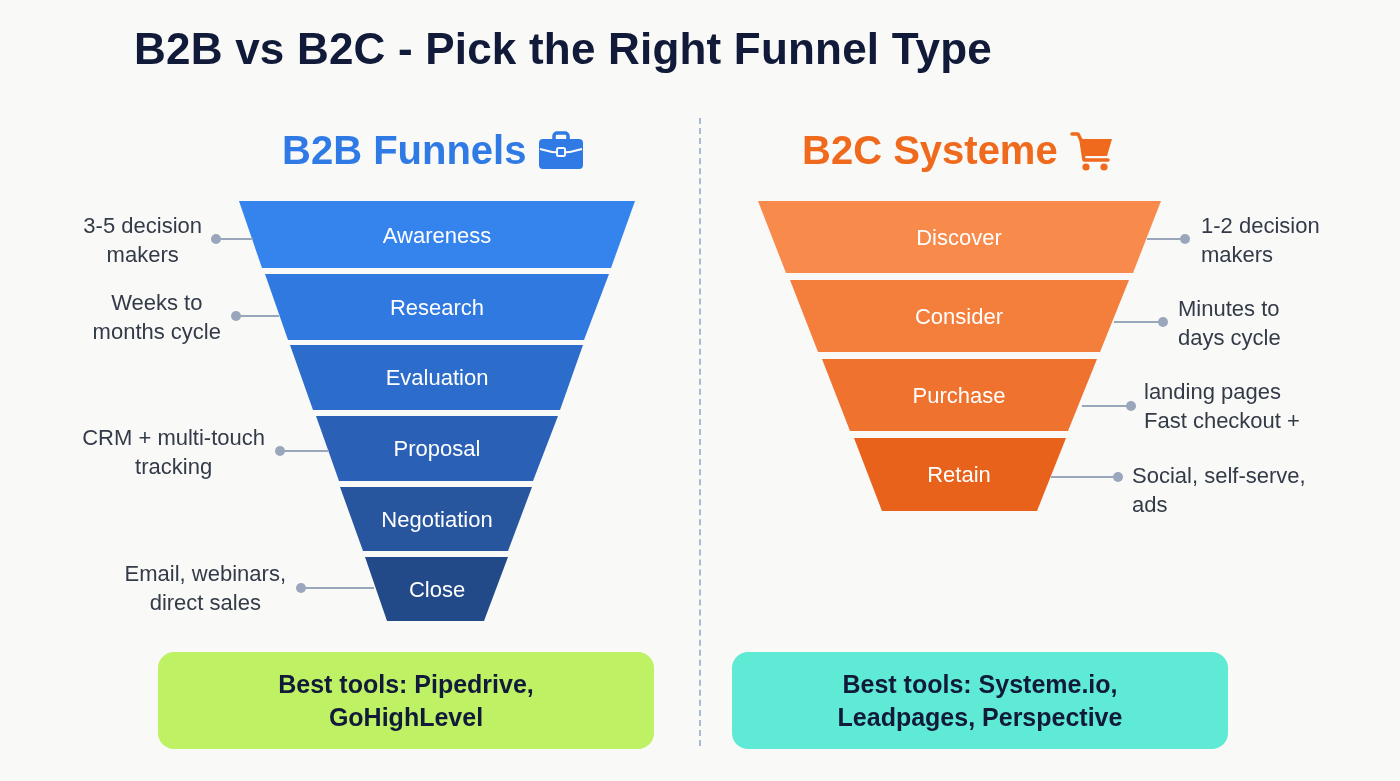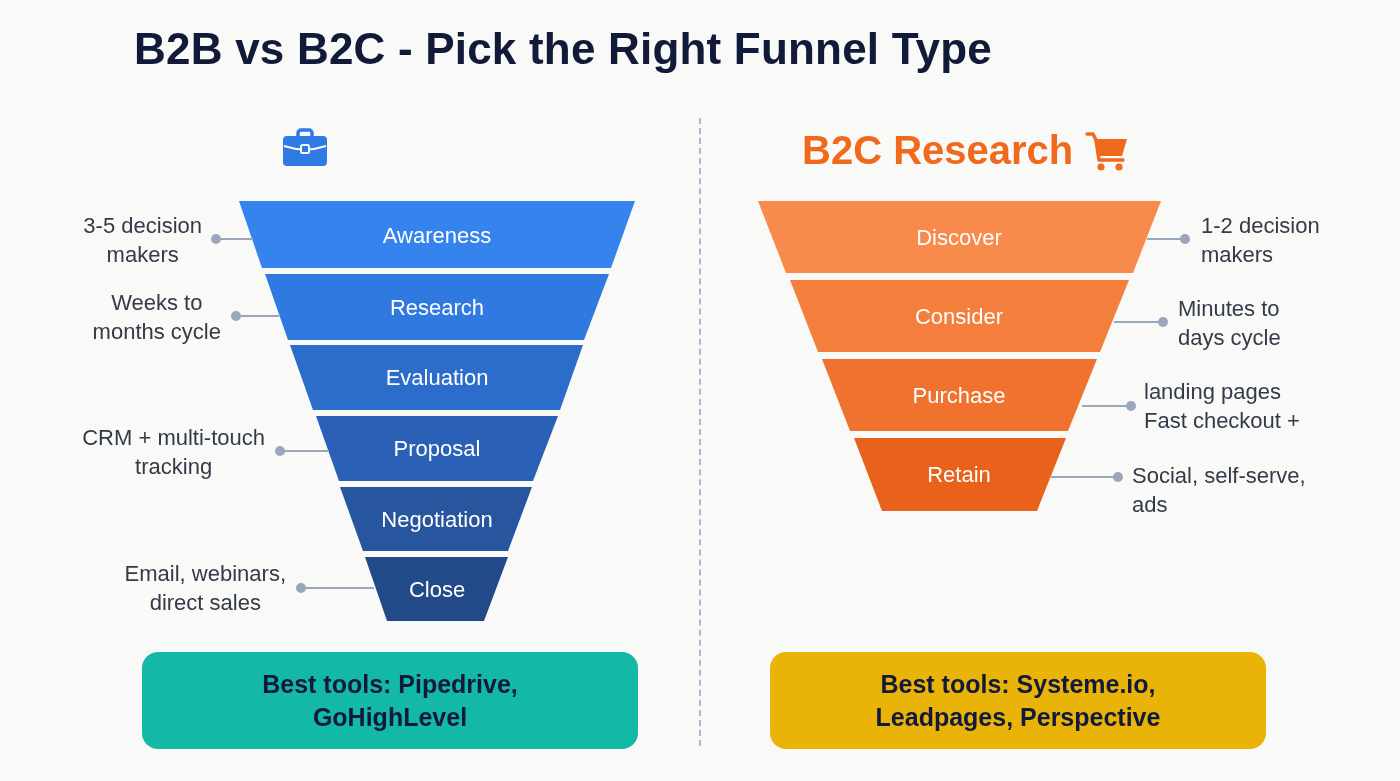--- a/index.html
+++ b/index.html
@@ -35,42 +35,43 @@
     white-space: nowrap;
   }
   .note.left { text-align: center; }
   .note.right { text-align: left; }
   .tools {
     position: absolute; top: 652px; width: 496px; height: 97px;
     border-radius: 16px; display: flex; align-items: center; justify-content: center;
     text-align: center; font-size: 25px; font-weight: 700; line-height: 33px;
     color: #111a38;
   }
-  .tools.b2b { left: 142px; background: #14b8a6; }
-  .tools.b2c { left: 770px; background: #eab308; }
+  .tools.b2b { left: 158px; background: #bef264; }
+  .tools.b2c { left: 732px; background: #5eead4; }
   .tools span { display: block; }
 </style>
 </head>
 <body>
 
 <div class="title">B2B vs B2C - Pick the Right Funnel Type</div>
 
 <div class="divider"></div>
 
 <div class="heading b2b">
+  <span>B2B Funnels</span>
   <svg width="46" height="40" viewBox="0 0 46 40">
     <path d="M16 8 V5 a3 3 0 0 1 3-3 h8 a3 3 0 0 1 3 3 V8" fill="none" stroke="#2f7ae5" stroke-width="3.5"></path>
     <rect x="1" y="8" width="44" height="30" rx="4" fill="#2f7ae5"></rect>
     <path d="M2 18 Q23 25 44 18" fill="none" stroke="#f9f9f7" stroke-width="2"></path>
     <rect x="19" y="17" width="8" height="8" rx="1.5" fill="#2f7ae5" stroke="#f9f9f7" stroke-width="2"></rect>
   </svg>
 </div>
 
 <div class="heading b2c">
-  <span>B2C Research</span>
+  <span>B2C Systeme</span>
   <svg width="44" height="42" viewBox="0 0 44 42">
     <path d="M2 4 H8 L11 10" fill="none" stroke="#ef6a1d" stroke-width="3.5" stroke-linecap="round" stroke-linejoin="round"></path>
     <path d="M10 9 H42 L37 26 H14 Z" fill="#ef6a1d"></path>
     <path d="M11 10 L14 30 H38" fill="none" stroke="#ef6a1d" stroke-width="3.5" stroke-linejoin="round" stroke-linecap="round"></path>
     <circle cx="16" cy="37" r="3.6" fill="#ef6a1d"></circle>
     <circle cx="34" cy="37" r="3.6" fill="#ef6a1d"></circle>
   </svg>
 </div>
 
 <svg class="funnels" width="1400" height="781" viewBox="0 0 1400 781">

